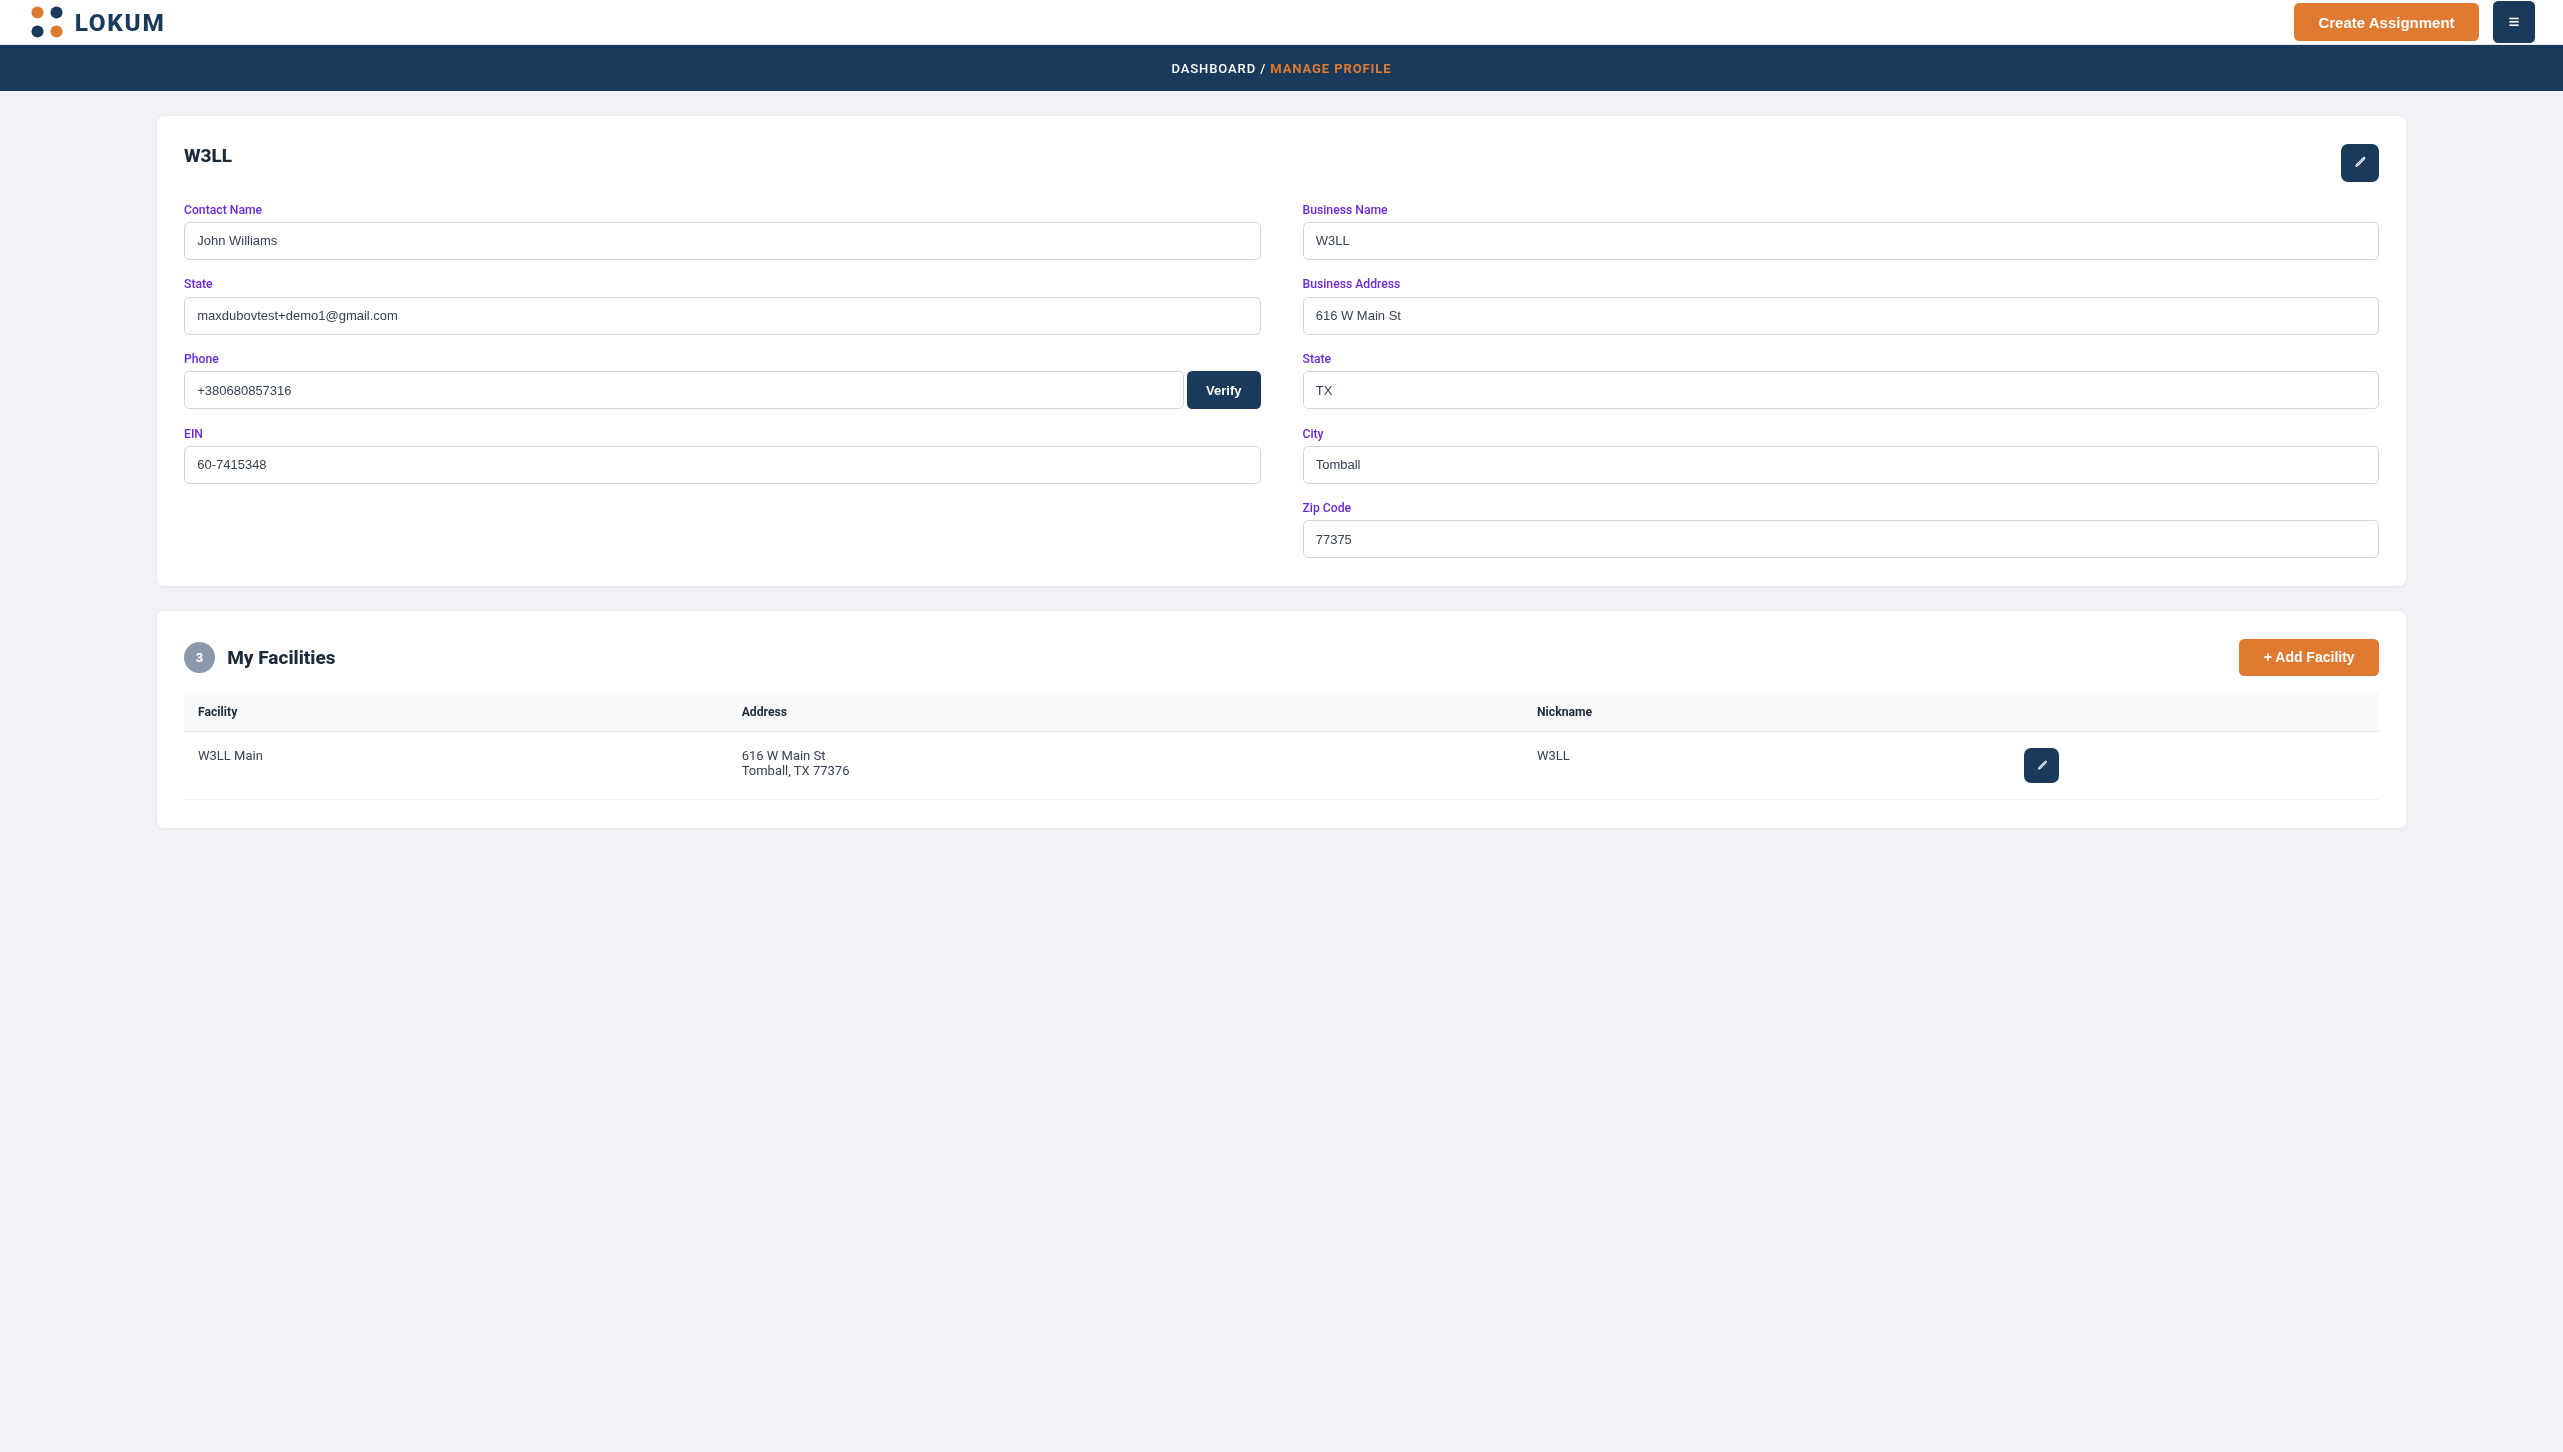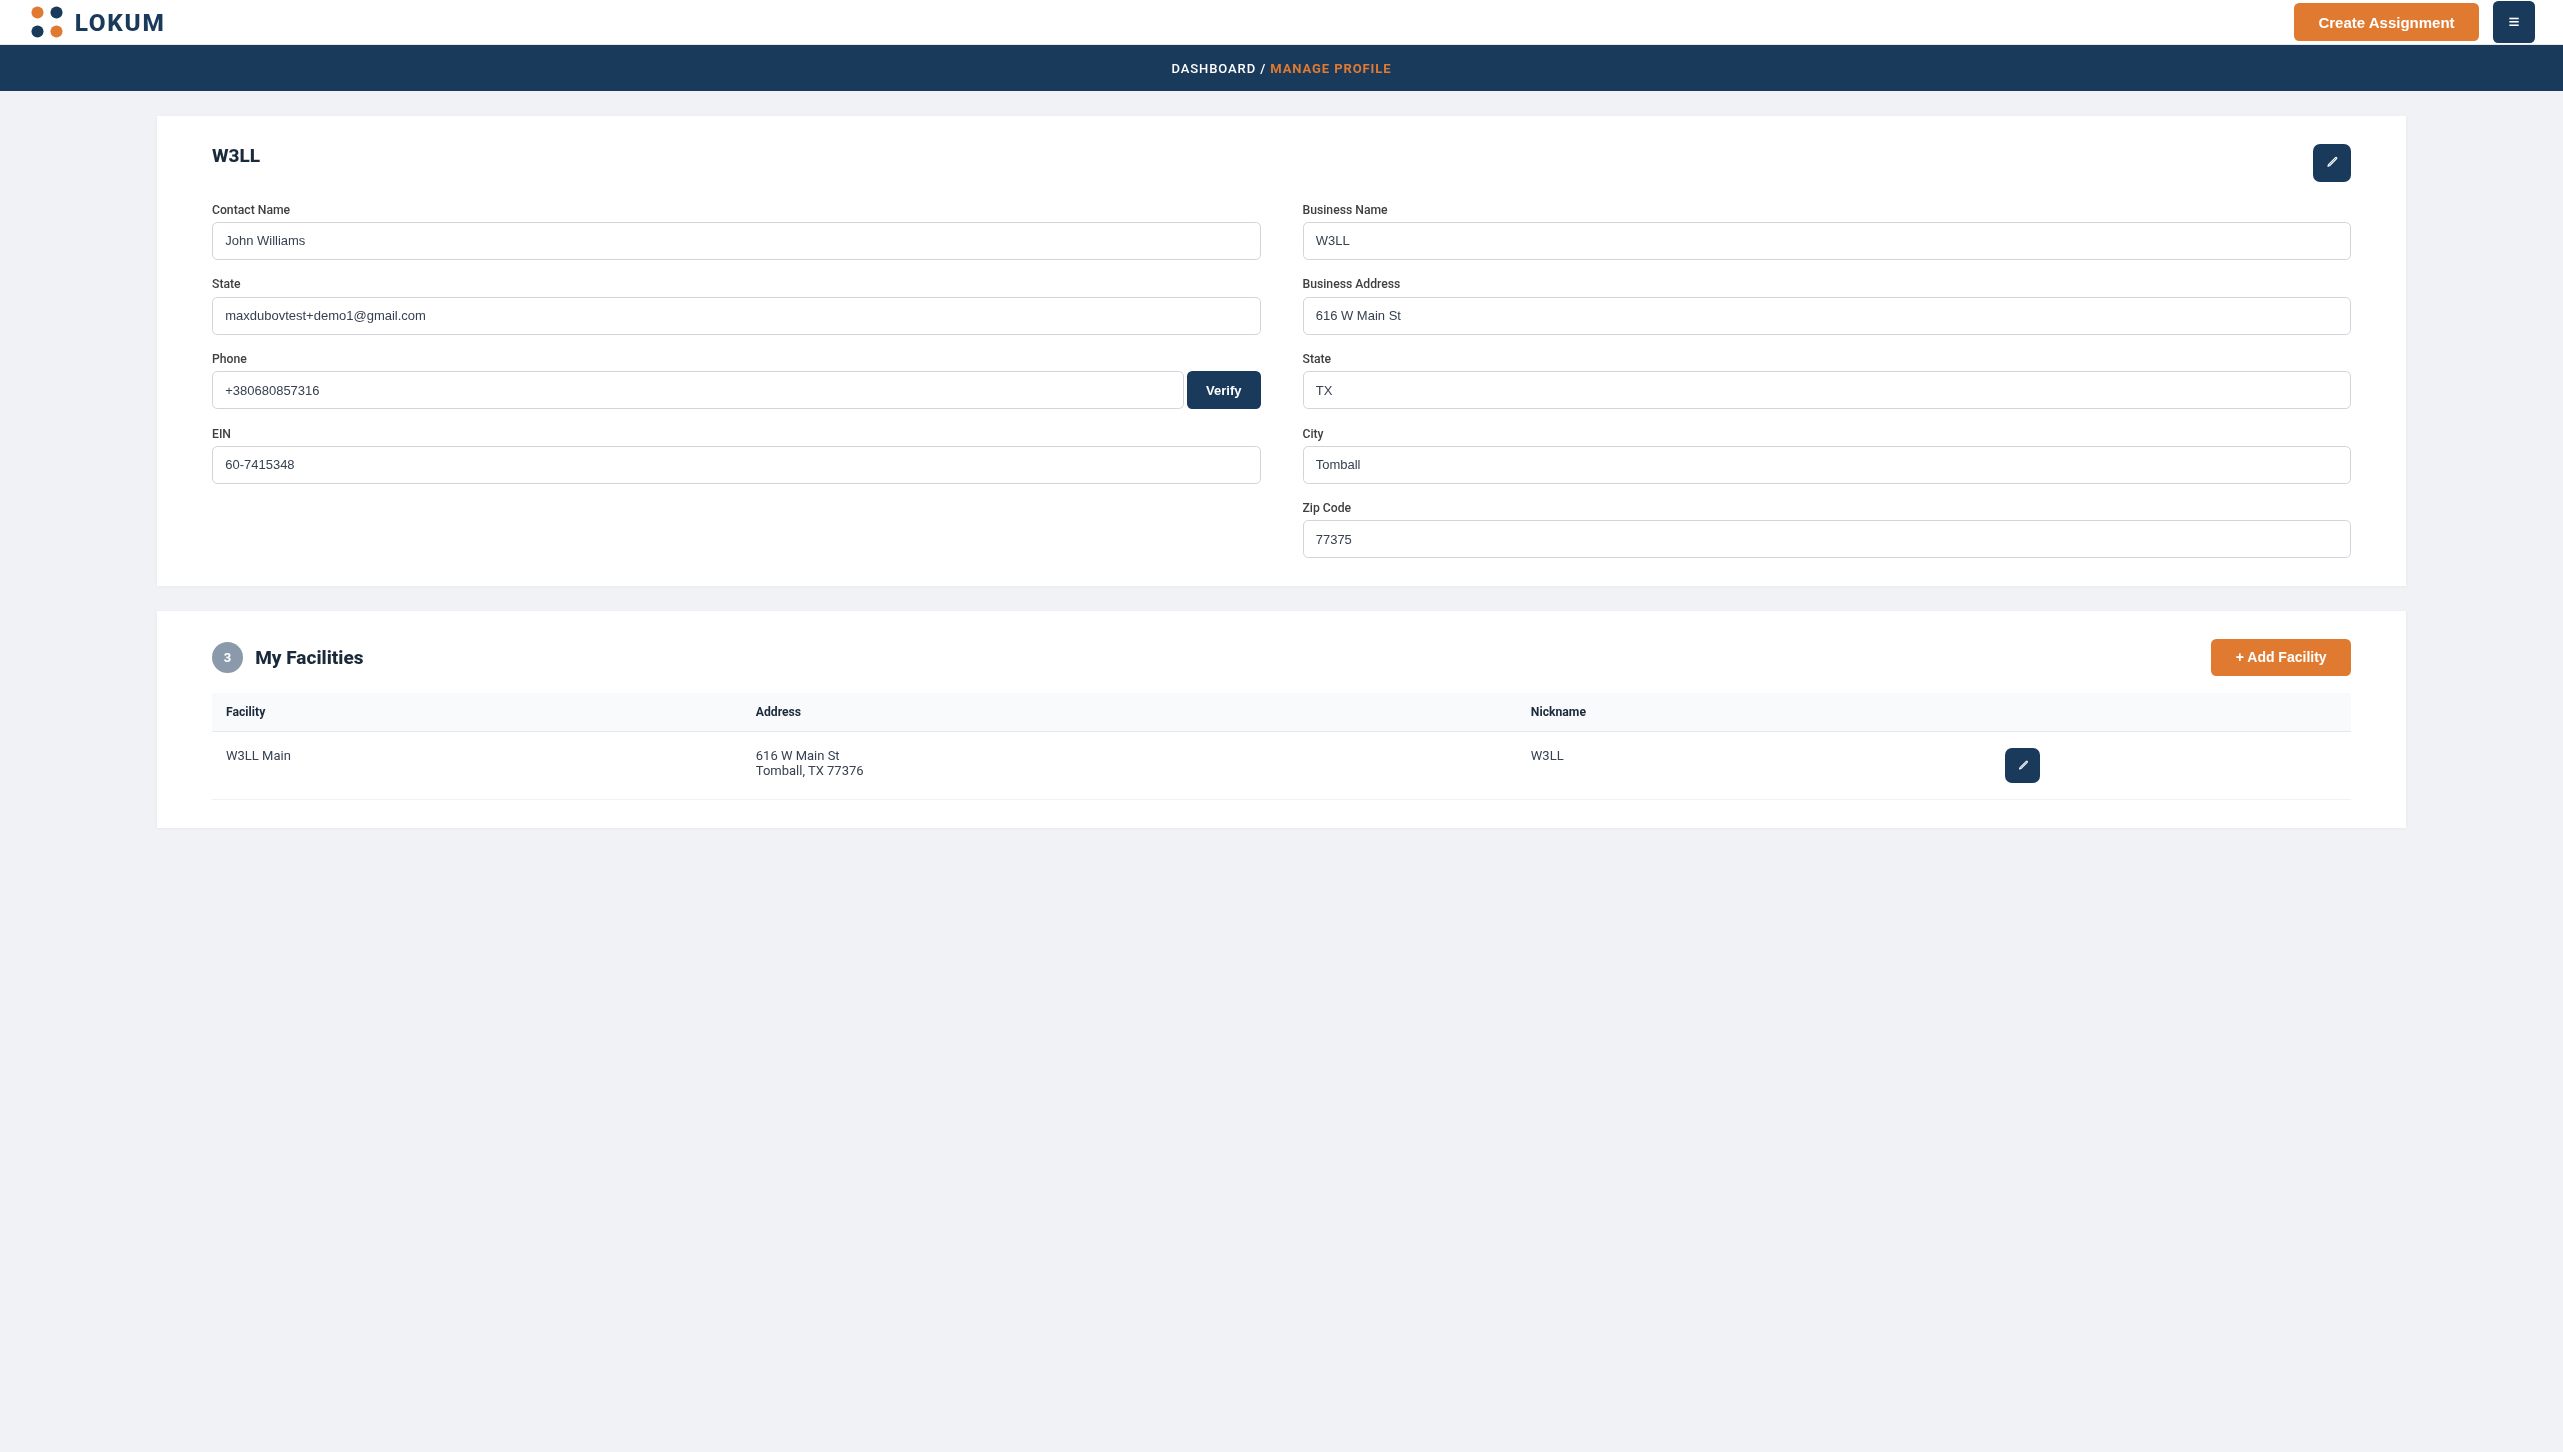--- a/index.html
+++ b/index.html
@@ -80,22 +80,22 @@
     }
 
     
     .main {
       padding: 24.4px 157px;
     }
 
     
     .card {
       background: #fff;
-      border-radius: 0;
-      padding: 28px 55px;
+      border-radius: 7px;
+      padding: 28px 27px;
       margin-bottom: 24.4px;
       box-shadow: 0 0.9px 3.5px rgba(0,0,0,0.06);
     }
 
     .card-header {
       display: flex;
       align-items: flex-start;
       justify-content: space-between;
       margin-bottom: 21px;
     }
@@ -131,21 +131,21 @@
       gap: 17.4px;
     }
     .form-group {
       display: flex;
       flex-direction: column;
       gap: 5.2px;
     }
     .form-label {
       font-size: 12.2px;
       font-weight: 500;
-      color: #404040;
+      color: #6d28d9;
     }
     .form-input {
       border: 0.9px solid #d1d5db;
       border-radius: 5.2px;
       padding: 10.5px 12.2px;
       font-size: 13px;
       color: #374151;
       background: #fff;
       width: 100%;
     }

